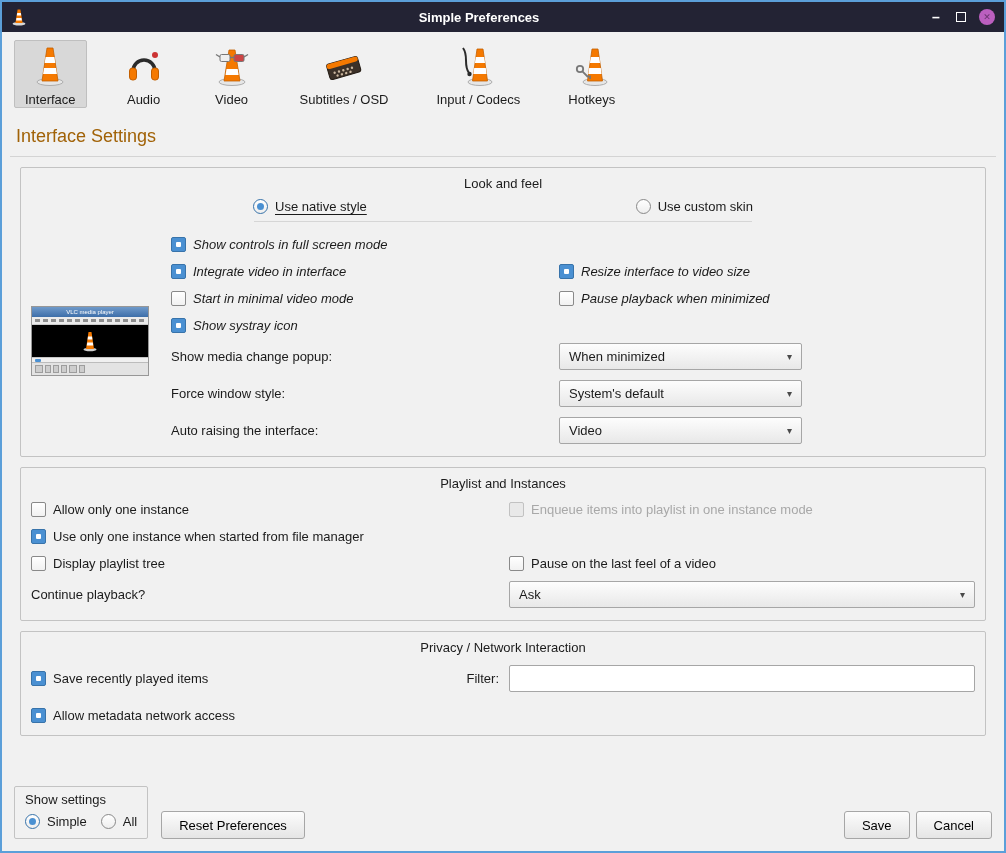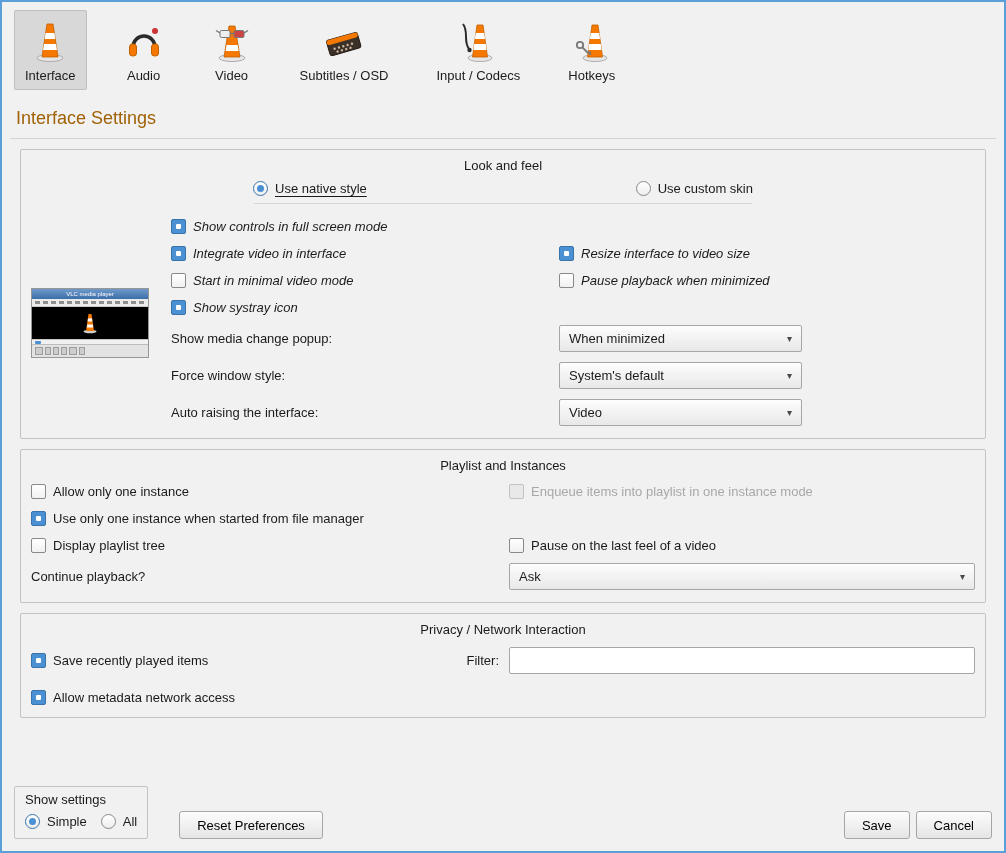--- a/index.html
+++ b/index.html
@@ -14,21 +14,21 @@
   .titlebar-icon { width: 18px; height: 20px; display: flex; align-items: center; }
   .titlebar-title { flex: 1; text-align: center; color: #ffffff; font-weight: bold; font-size: 13px; }
   .titlebar-buttons { display: flex; align-items: center; gap: 13px; }
   .tb-min { color: #fff; font-weight: bold; font-size: 14px; width: 14px; text-align: center; cursor: default; }
   .tb-restore { width: 10px; height: 10px; border: 1px solid #ffffff; display: inline-block; }
   .tb-close { width: 16px; height: 16px; border-radius: 50%; background: #bb5fbf; color: #6b3370;
               font-size: 9px; font-weight: bold; display: flex; align-items: center; justify-content: center; }
 
   
   .toolbar { display: flex; align-items: flex-start; gap: 26px; padding: 8px 12px 6px; }
-  .tool-item { display: flex; flex-direction: column; align-items: center; padding: 6px 10px;
+  .tool-item { display: flex; flex-direction: column; align-items: center; padding: 0 10px;
                border: 1px solid transparent; border-radius: 2px; cursor: default; }
   .tool-item.selected { background: #d8d8d8; border-color: #bfbfbf; }
   .tool-icon { height: 48px; display: flex; align-items: center; justify-content: center; }
   .tool-label { margin-top: 3px; font-size: 13px; }
 
   
   .page-header { font-size: 18px; padding: 12px 14px 9px; color: #a16207; }
   .page-separator { border: none; border-top: 1px solid #d4d4d4; margin: 0 8px 10px; }
 
   
@@ -95,32 +95,48 @@
   .pl-form .form-label { flex: 0 0 478px; }
   .pl-form .combo.grow { flex: 1; }
 
   
   .pv-row1 { display: flex; align-items: center; padding-top: 4px; }
   .pv-left { flex: 0 0 478px; display: flex; align-items: center; justify-content: space-between; padding-right: 10px; }
   .pv-row1 .text-input { flex: 1; }
   .pv-row2 { margin-top: 15px; }
 
   
-  .footer { margin-top: auto; display: flex; align-items: flex-end; gap: 31px; padding: 0 12px 12px; }
+  .footer { margin-top: auto; display: flex; align-items: flex-end; gap: 13px; padding: 0 12px 12px; }
   .show-settings { border: 1px solid #c3c3c3; border-radius: 2px; padding: 5px 10px 9px; }
   .ss-title { margin-bottom: 7px; }
   .ss-radios { display: flex; gap: 14px; align-items: center; }
   .footer-spacer { flex: 1; }
   .btn-row { display: flex; gap: 6px; }
 </style>
 </head>
 <body>
 
 <div class="window">
 
+  <div class="titlebar">
+    <span class="titlebar-icon">
+      <svg width="16" height="18" viewBox="0 0 16 18">
+        <ellipse cx="8" cy="15.8" rx="6.4" ry="1.8" fill="#d8d8d8"></ellipse>
+        <path d="M6.6 1.5 L9.4 1.5 L11.6 15 L4.4 15 Z" fill="#f57900"></path>
+        <path d="M6.2 5 L9.8 5 L10.2 7.6 L5.8 7.6 Z" fill="#ffffff"></path>
+        <path d="M5.5 10 L10.5 10 L10.9 12.6 L5.1 12.6 Z" fill="#ffffff"></path>
+      </svg>
+    </span>
+    <span class="titlebar-title">Simple Preferences</span>
+    <span class="titlebar-buttons">
+      <span class="tb-min">–</span>
+      <span class="tb-restore"></span>
+      <span class="tb-close">✕</span>
+    </span>
+  </div>
 
   <div class="toolbar">
 
     <div class="tool-item selected">
       <span class="tool-icon">
         <svg width="40" height="44" viewBox="0 0 40 44">
           <ellipse cx="20" cy="39" rx="13" ry="3.5" fill="#e6e6e6" stroke="#adadad"></ellipse>
           <path d="M17 5 L23 5 L28 38 L12 38 Z" fill="#f57900" stroke="#c35f00" stroke-width="0.8"></path>
           <path d="M15.6 14 L24.4 14 L25.3 20 L14.7 20 Z" fill="#ffffff"></path>
           <path d="M14 25 L26 25 L26.9 31 L13.1 31 Z" fill="#ffffff"></path>

